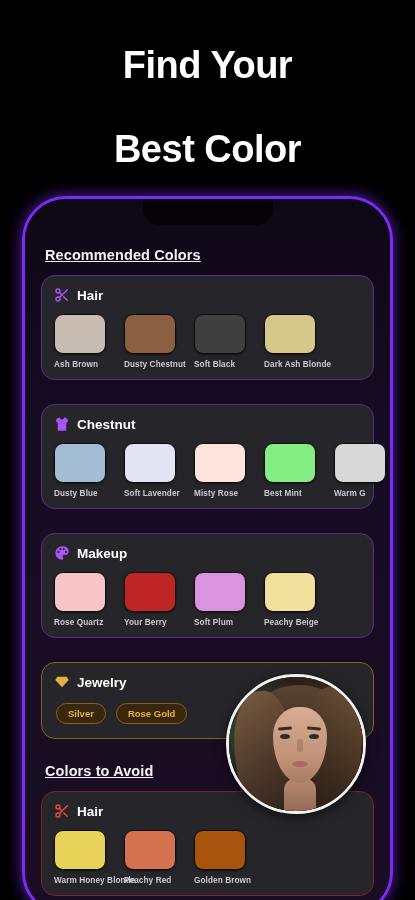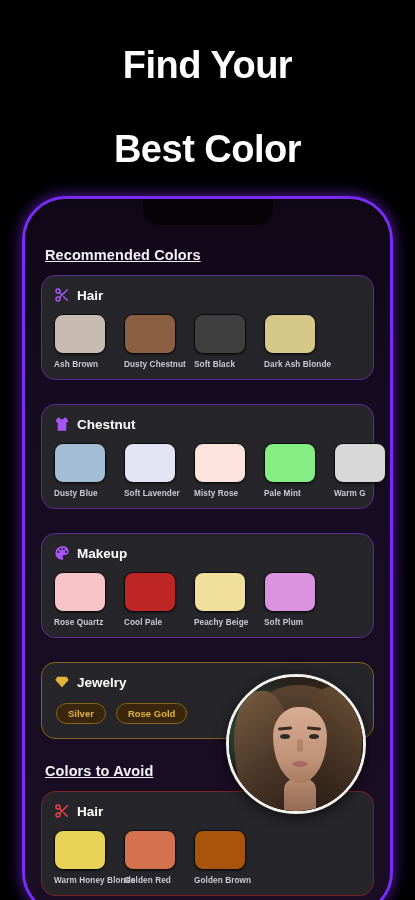--- a/index.html
+++ b/index.html
@@ -224,21 +224,21 @@
           <div class="sw">
             <div class="chip" style="background:#e3e3f3"></div>
             <div class="nm">Soft Lavender</div>
           </div>
           <div class="sw">
             <div class="chip" style="background:#fce4dc"></div>
             <div class="nm">Misty Rose</div>
           </div>
           <div class="sw">
             <div class="chip" style="background:#84ee84"></div>
-            <div class="nm">Pale Mint</div>
+            <div class="nm">Best Mint</div>
           </div>
           <div class="sw">
             <div class="chip" style="background:#d8d8d8"></div>
             <div class="nm">Warm G</div>
           </div>
         </div>
       </div>
 
       <div class="card">
         <div class="card-head">
@@ -249,29 +249,29 @@
           </span>
           <span class="label">Makeup</span>
         </div>
         <div class="swatches">
           <div class="sw">
             <div class="chip" style="background:#f8c4c8"></div>
             <div class="nm">Rose Quartz</div>
           </div>
           <div class="sw">
             <div class="chip" style="background:#be2525"></div>
-            <div class="nm">Cool Pale</div>
+            <div class="nm">Your Berry</div>
+          </div>
+          <div class="sw">
+            <div class="chip" style="background:#db93e0"></div>
+            <div class="nm">Soft Plum</div>
           </div>
           <div class="sw">
             <div class="chip" style="background:#f1e09b"></div>
             <div class="nm">Peachy Beige</div>
-          </div>
-          <div class="sw">
-            <div class="chip" style="background:#db93e0"></div>
-            <div class="nm">Soft Plum</div>
           </div>
         </div>
       </div>
 
       <div class="card gold">
         <div class="card-head">
           <span>
             <svg class="ic" viewBox="0 0 24 24" fill="#e3b23c">
               <path d="M5 4h14l3 5-10 11L2 9l3-5z"></path>
             </svg>
@@ -299,21 +299,21 @@
           </span>
           <span class="label">Hair</span>
         </div>
         <div class="swatches">
           <div class="sw">
             <div class="chip" style="background:#e8d257"></div>
             <div class="nm">Warm Honey Blonde</div>
           </div>
           <div class="sw">
             <div class="chip" style="background:#d4724f"></div>
-            <div class="nm">Golden Red</div>
+            <div class="nm">Peachy Red</div>
           </div>
           <div class="sw">
             <div class="chip" style="background:#a8540c"></div>
             <div class="nm">Golden Brown</div>
           </div>
         </div>
       </div>
 
     </div>
   </div>

